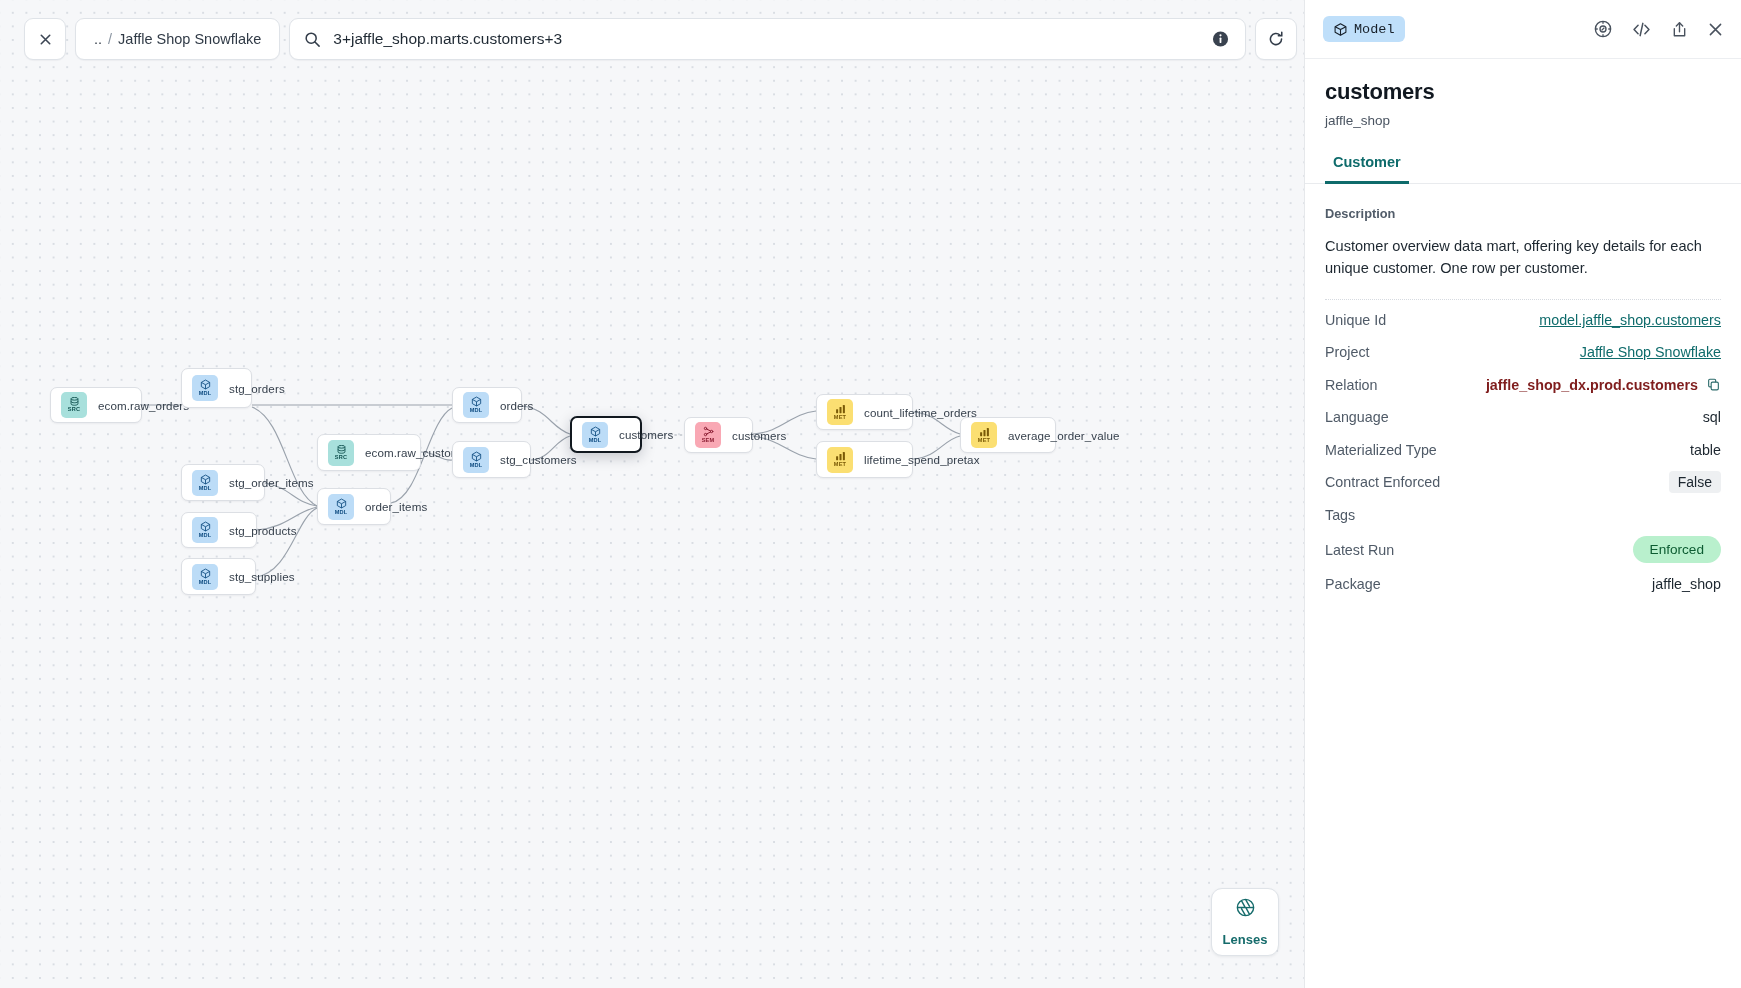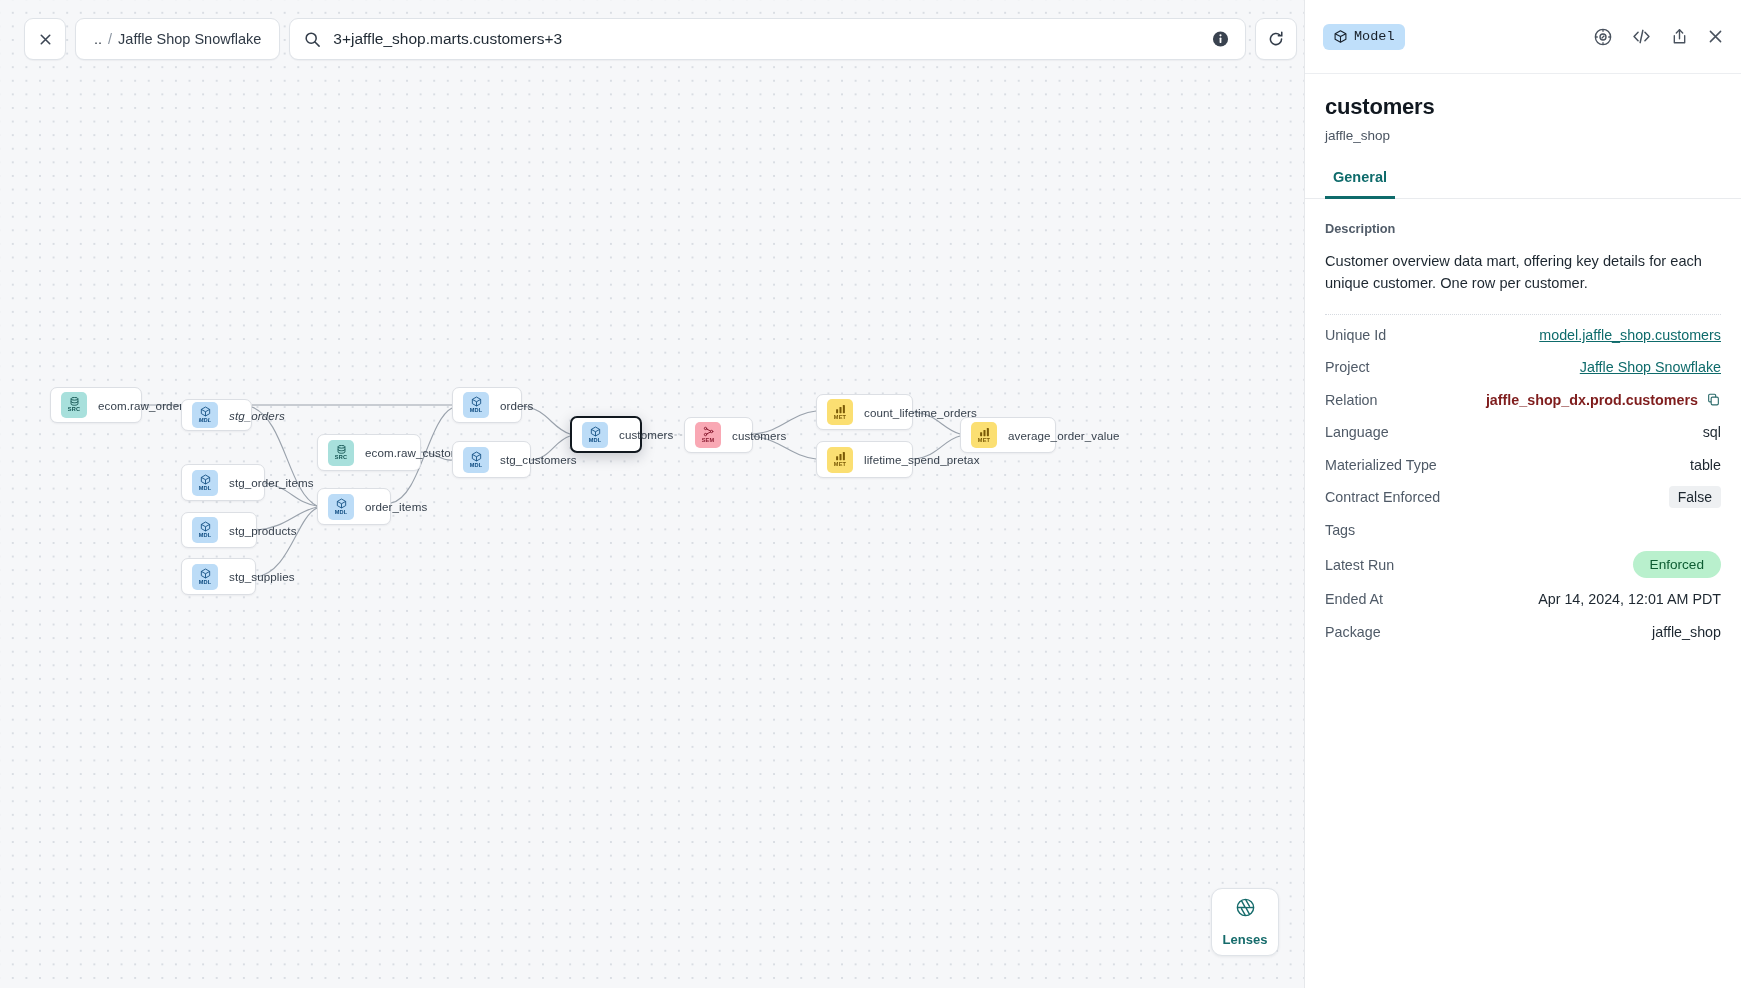--- a/index.html
+++ b/index.html
@@ -133,21 +133,21 @@
   .lenses .ltxt { font-size: 13px; color: #156b6b; font-weight: 600; }
 
   
   .panel {
     width: 437px; height: 988px;
     background: #fff;
     border-left: 1px solid #e6e8eb;
     display: flex; flex-direction: column;
   }
   .panel-top {
-    height: 74px;
+    height: 59px;
     display: flex; align-items: center;
     padding: 0 17px 0 18px;
     border-bottom: 1px solid #eceef1;
     flex: 0 0 auto;
   }
   .type-chip {
     background: #bfdffa;
     color: #17202a;
     border-radius: 6px;
     height: 26px;
@@ -267,21 +267,21 @@
           <div class="badge src">
             <svg width="11" height="9" viewBox="0 0 14 12" fill="none" stroke="currentColor" stroke-width="1.2">
               <ellipse cx="7" cy="2.4" rx="4.6" ry="1.8"></ellipse>
               <path d="M2.4 2.4 L2.4 9.2 C2.4 10.2 4.5 11 7 11 C9.5 11 11.6 10.2 11.6 9.2 L11.6 2.4"></path>
               <path d="M2.4 5.9 C2.4 6.9 4.5 7.7 7 7.7 C9.5 7.7 11.6 6.9 11.6 5.9"></path>
             </svg>
             <span class="btxt">SRC</span>
           </div>
           <span class="nlabel">ecom.raw_orders</span>
         </div>
-        <div class="node" style="left: 181px; top: 399px; width: 71px; height: 32px; font-style: italic;">
+        <div class="node" style="left: 181px; top: 368px; width: 71px; height: 40px;">
           <div class="badge mdl">
             <svg width="11" height="11" viewBox="0 0 14 14" fill="none" stroke="currentColor" stroke-width="1.1" stroke-linejoin="round">
               <path d="M7 1.3 L12.3 4.3 L12.3 9.7 L7 12.7 L1.7 9.7 L1.7 4.3 Z"></path>
               <path d="M1.7 4.3 L7 7.3 L12.3 4.3 M7 7.3 L7 12.7"></path>
             </svg>
             <span class="btxt">MDL</span>
           </div>
           <span class="nlabel">stg_orders</span>
         </div>
         <div class="node" style="left: 181px; top: 464px; width: 84px; height: 37px;">
@@ -462,21 +462,21 @@
         </span>
       </div>
     </div>
 
     <div class="panel-head">
       <div class="ptitle">customers</div>
       <div class="psub">jaffle_shop</div>
     </div>
 
     <div class="tabs">
-      <div class="tab active">General</div>
+      <div class="tab active">Customer</div>
     </div>
 
     <div class="panel-body">
       <div class="sec-label">Description</div>
       <div class="desc">Customer overview data mart, offering key details for each unique customer. One row per customer.</div>
       <div class="divider"></div>
       <div id="prop-list">
           <div class="prop">
             <span class="k">Unique Id</span>
             <span class="v">
@@ -519,23 +519,19 @@
             <span class="k">Tags</span>
             <span class="v"></span>
           </div>
           <div class="prop">
             <span class="k">Latest Run</span>
             <span class="v">
               <span class="chip-success">Enforced</span>
             </span>
           </div>
           <div class="prop">
-            <span class="k">Ended At</span>
-            <span class="v">Apr 14, 2024, 12:01 AM PDT</span>
-          </div>
-          <div class="prop">
             <span class="k">Package</span>
             <span class="v">jaffle_shop</span>
           </div>
         </div>
     </div>
   </div>
 </div>
 
 </body></html>

